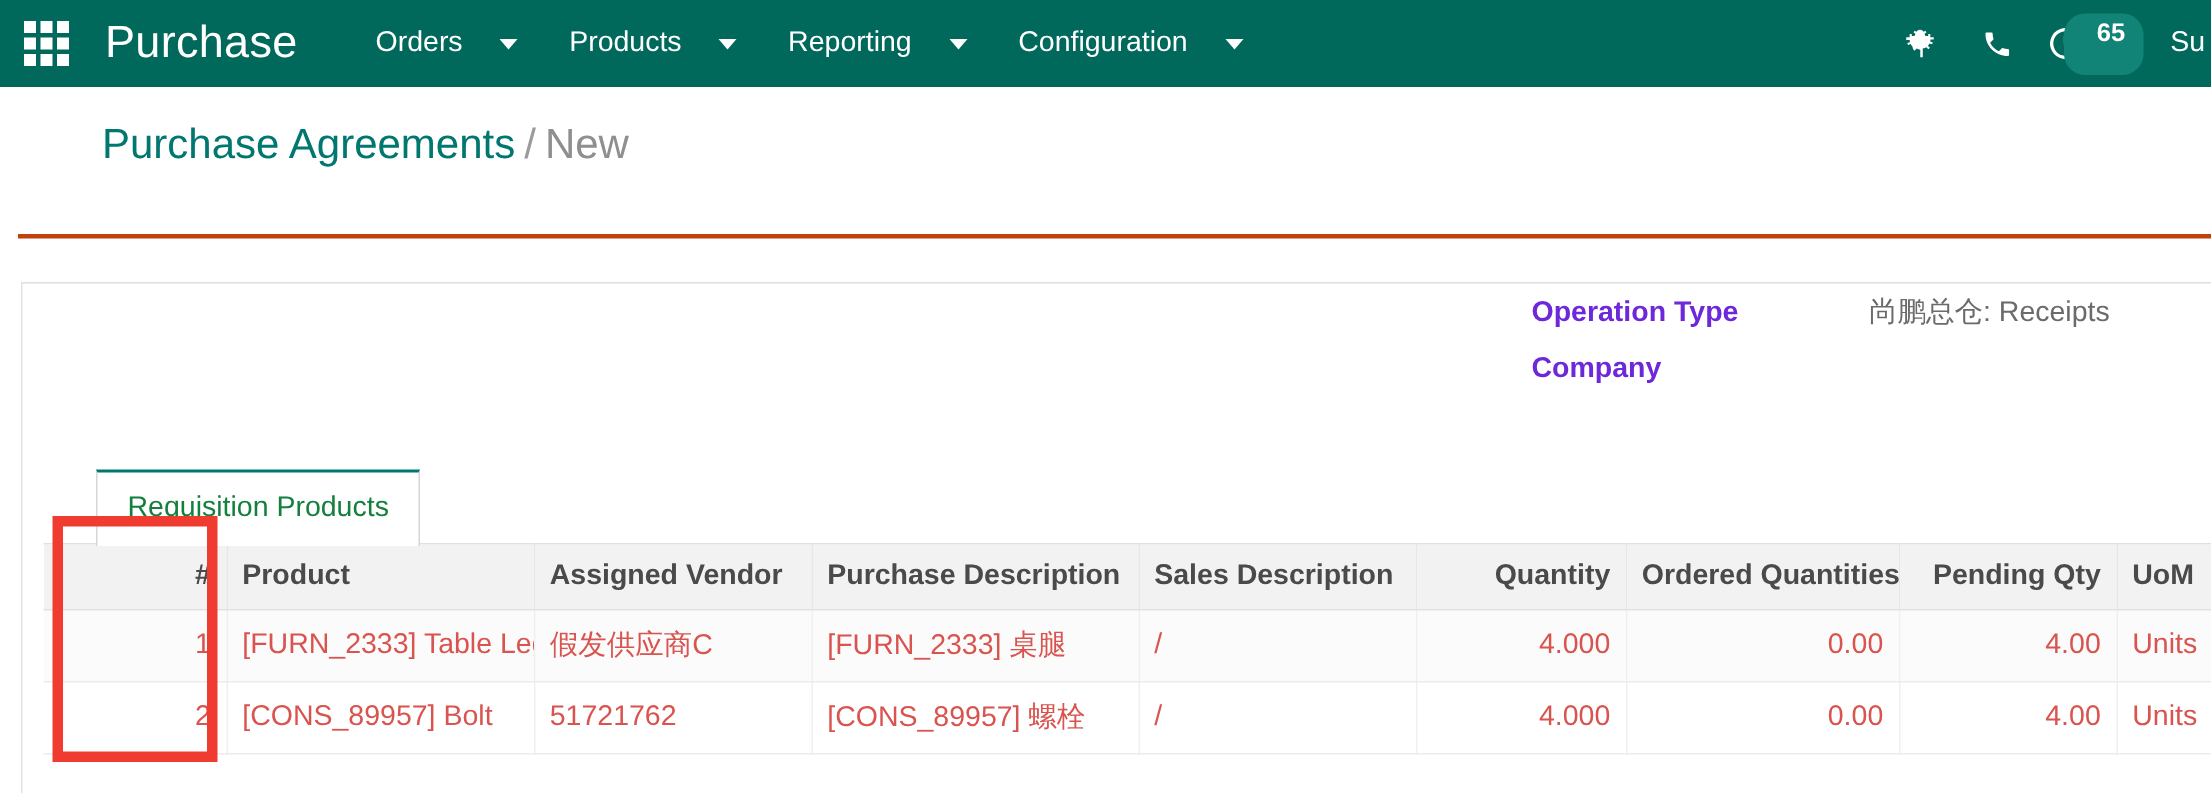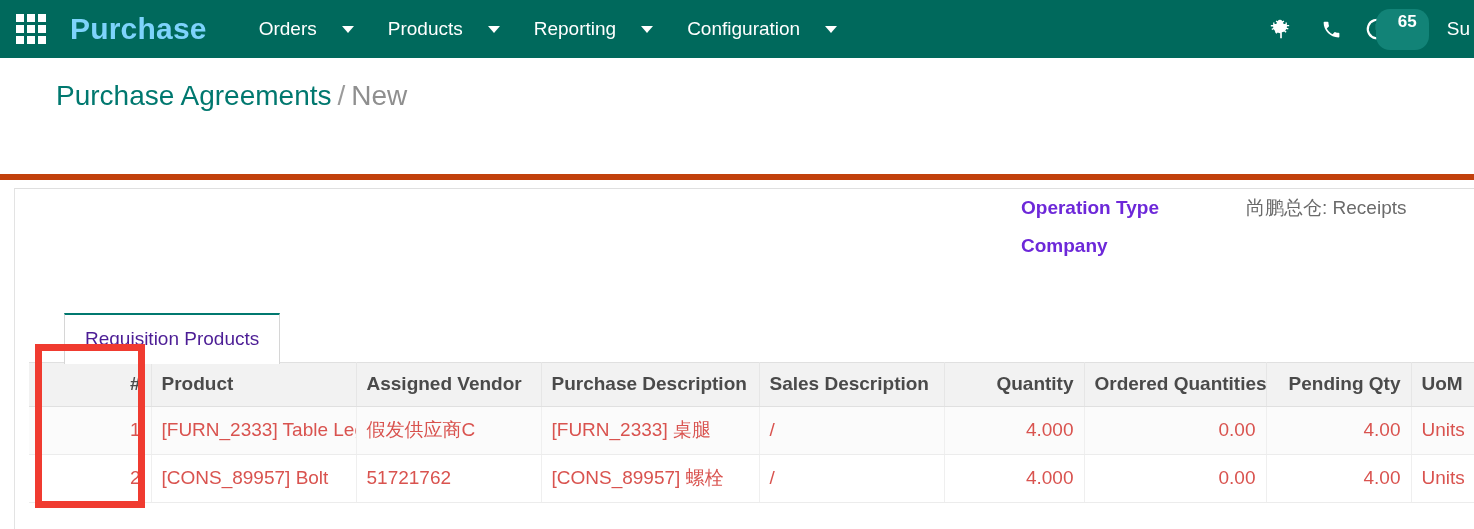--- a/index.html
+++ b/index.html
@@ -38,23 +38,23 @@
     cursor: pointer;
     margin-right: 22px;
   }
   .apps-icon i {
     display: block;
     width: 8px;
     height: 8px;
     background: #ffffff;
   }
   .brand {
-    color: #7dd3fc;
+    color: #ffffff;
     font-size: 30px;
-    font-weight: 700;
+    font-weight: 400;
     letter-spacing: 0.2px;
     margin-right: 52px;
     white-space: nowrap;
   }
   .nav-menu {
     display: flex;
     align-items: center;
     gap: 34px;
   }
   .nav-item {
@@ -112,25 +112,26 @@
     color: #ffffff;
     font-size: 19px;
     margin-left: 18px;
     white-space: nowrap;
     cursor: pointer;
   }
 
   
   .control-panel {
     background: #ffffff;
-    border-bottom: 6px solid #c2410c;
+    border-bottom: 3px solid #c2410c;
     padding: 0;
     position: relative;
-    height: 122px;
+    height: 101px;
     box-sizing: border-box;
+    margin-left: 12px;
   }
   .breadcrumb {
     padding: 22px 0 0 56px;
     font-size: 28px;
     white-space: nowrap;
   }
   .bc-link {
     color: #00786f;
     cursor: pointer;
   }
@@ -245,21 +246,21 @@
     display: flex;
     padding-left: 0;
   }
   .nb-tab {
     border: 1px solid #d6d6d6;
     border-top: 2px solid #00786f;
     border-bottom: none;
     background: #ffffff;
     padding: 13px 20px 14px 20px;
     font-size: 19px;
-    color: #4c1d95;
+    color: #15803d;
     cursor: pointer;
     white-space: nowrap;
     position: relative;
     z-index: 2;
   }
 
   
   .o2m {
     position: absolute;
     left: 14px;

